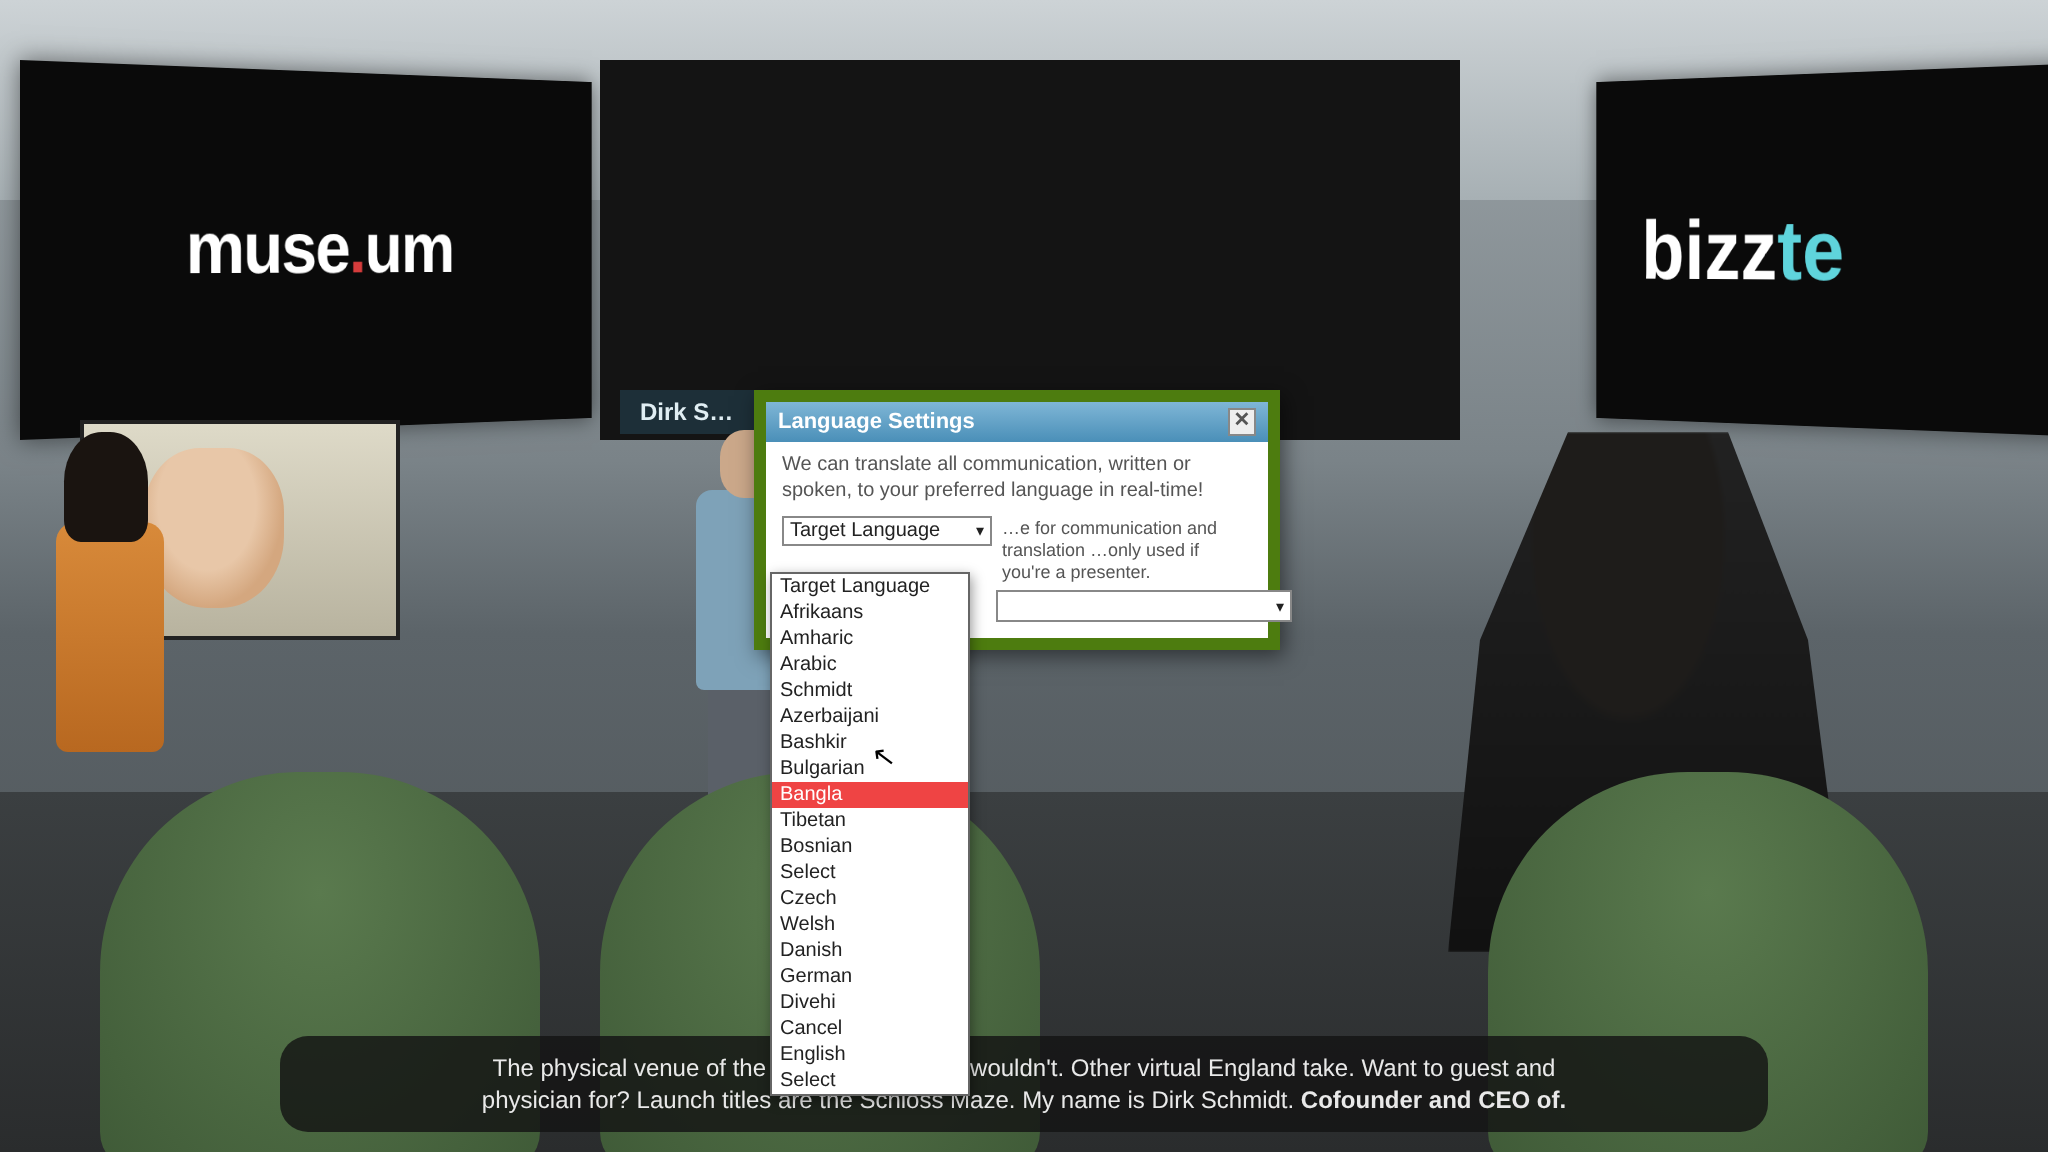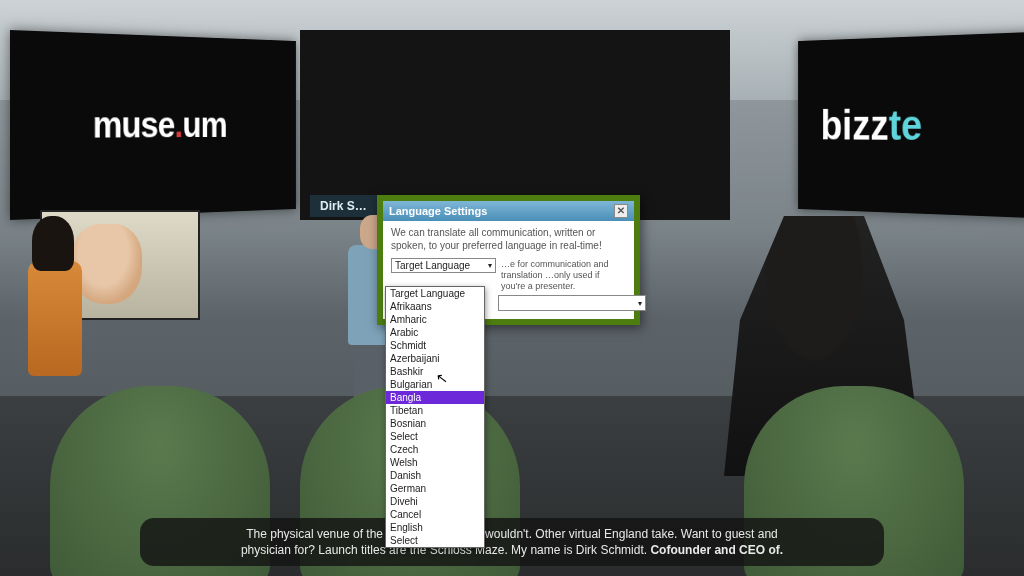--- a/index.html
+++ b/index.html
@@ -57,21 +57,21 @@
   .chev { font-size:8px; }
   .side-note { margin-left:110px; margin-top:-14px; font-size:9px; color:#555; line-height:1.2; }
   .second-dd { width:148px; height:16px; border:1px solid #888; margin-left:107px; margin-top:4px; background:#fff; display:flex; justify-content:flex-end; align-items:center; padding:0 3px;}
   .dlg-buttons { text-align:right; margin-top:14px; }
   .dlg-btn { display:inline-block; border:1px solid #777; background:#f2f2f2; padding:1px 8px; font-size:10px; margin-left:3px; cursor:pointer; text-decoration:underline; color:#333; }
 
   .dropdown-list {
     position:absolute; top:286px; left:385px; width:100px; background:#fff; border:1px solid #666; font-size:10px; color:#222; z-index:5; box-shadow:1px 2px 6px rgba(0,0,0,.4);
   }
   .dropdown-list .opt { padding:0 4px; line-height:13px; white-space:nowrap; cursor:pointer; }
-  .dropdown-list .opt.hl { background:#6d28d9; color:#fff; }
+  .dropdown-list .opt.hl { background:#ef4444; color:#fff; }
 
   .cursor { position:absolute; top:370px; left:436px; font-size:14px; color:#000; z-index:6; pointer-events:none; transform:rotate(-8deg);}
 
   
   .caption { position:absolute; left:140px; right:140px; bottom:10px; background:rgba(20,20,20,.82); color:#e9e9e9; font-family:"Segoe UI",sans-serif; font-size:12px; text-align:center; padding:8px 20px; border-radius:14px; line-height:1.35; }
   .caption b { font-weight:700; }
 </style>
 </head>
 <body>
 

